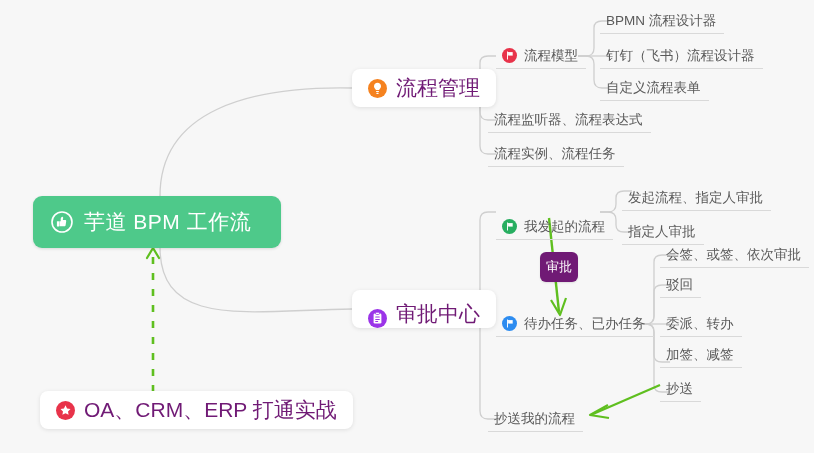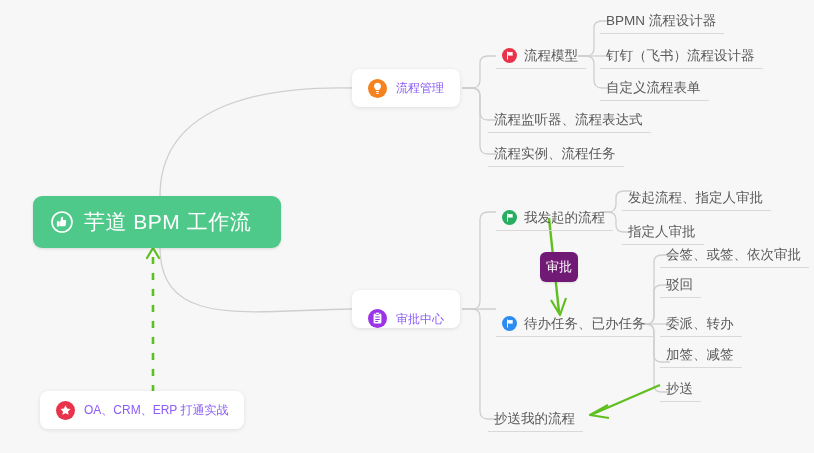--- a/index.html
+++ b/index.html
@@ -23,21 +23,21 @@
     background:#4ec98a;border-radius:9px;
     padding:0 18px;gap:11px;
     box-shadow:0 1px 3px rgba(0,0,0,.12);
   }
   .root .label{color:#fff;font-size:21px;letter-spacing:.5px;}
 
   .card{
     background:#fff;border-radius:8px;height:38px;padding:0 16px;gap:9px;
     box-shadow:0 1px 4px rgba(0,0,0,.10);
   }
-  .card .label{color:#8b5cf6;font-size:12px;}
+  .card .label{color:#701a75;font-size:21px;}
 
   .n-flow{left:352px;top:69px;}
   .n-appr{left:352px;top:290px;align-items:flex-end;}
   .n-oa{left:40px;top:391px;}
 
   
   .plain{
     height:26px;padding:0 8px 0 6px;gap:7px;
     border-bottom:1px solid #d9d9d9;
     align-items:center;
@@ -163,21 +163,21 @@
         <rect x="5.6" y="4.4" width="7.8" height="10.2" rx="1.3" fill="#fff"></rect>
         <rect x="7.5" y="3.2" width="4" height="2.3" rx="1.1" fill="#fff" stroke="#9b34e8" stroke-width=".8"></rect>
         <rect x="7.2" y="7.6" width="4.6" height="1" rx=".5" fill="#9b34e8"></rect>
         <rect x="7.2" y="9.9" width="4.6" height="1" rx=".5" fill="#9b34e8"></rect>
         <rect x="7.2" y="12.1" width="3" height="1" rx=".5" fill="#9b34e8"></rect>
       </svg>
     </span>
     <span class="label">审批中心</span>
   </div>
 
-  <div class="node plain" style="left:496px;top:205px;">
+  <div class="node plain" style="left:496px;top:214px;">
     <span class="ic">
       <svg width="15" height="15" viewBox="0 0 15 15">
         <circle cx="7.5" cy="7.5" r="7.5" fill="#27ae60"></circle>
         <path d="M5 3.6h.95v7.9H5z" fill="#fff"></path>
         <path d="M6.1 4.1h4.6v3.5H6.1z" fill="#fff"></path>
       </svg>
     </span>
     <span class="label">我发起的流程</span>
   </div>
 

